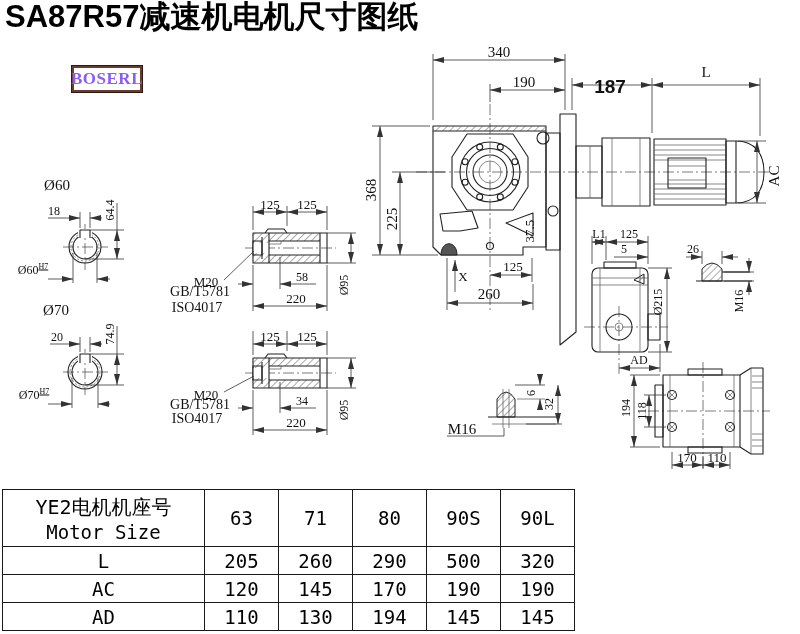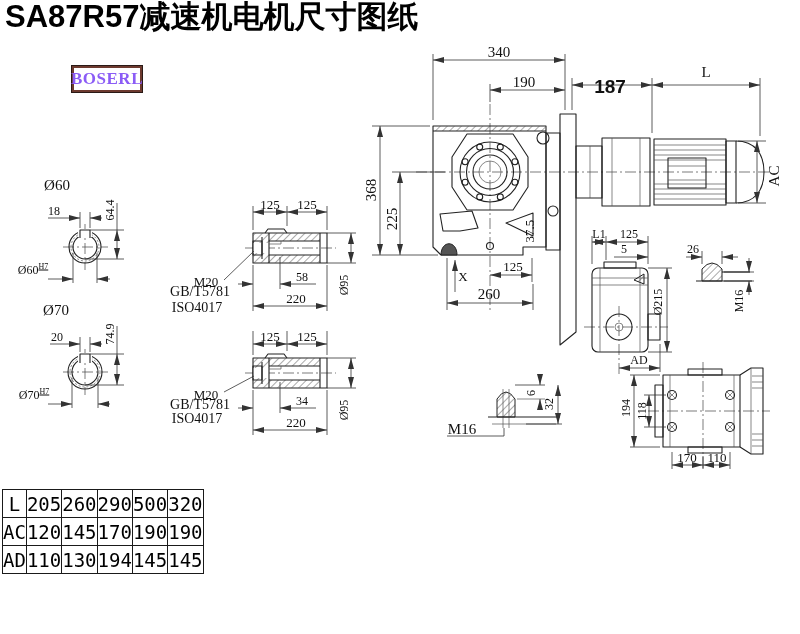--- a/index.html
+++ b/index.html
@@ -395,20 +395,31 @@
   <span class="lb sm rot" style="left:531px;top:393px">6</span>
   <span class="lb sm rot" style="left:549px;top:404px">32</span>
 
   <span class="lb sm rot" style="left:626px;top:408px">194</span>
   <span class="lb sm rot" style="left:642px;top:411px">118</span>
   <span class="lb" style="left:687px;top:457px">170</span>
   <span class="lb" style="left:717px;top:457px">110</span>
 
   <table class="spec">
     <tbody>
+        <tr>
+      <td class="hcell" style="height:56px">
+        <div class="hcn">YE2电机机座号</div>
+        <div class="hen">Motor Size</div>
+      </td>
+      <td class="vcol">63</td>
+      <td class="vcol">71</td>
+      <td class="vcol">80</td>
+      <td class="vcol">90S</td>
+      <td class="vcol">90L</td>
+    </tr>
     <tr>
       <td style="height:27px">L</td>
       <td>205</td>
       <td>260</td>
       <td>290</td>
       <td>500</td>
       <td>320</td>
     </tr>
     <tr>
       <td style="height:27px">AC</td>

